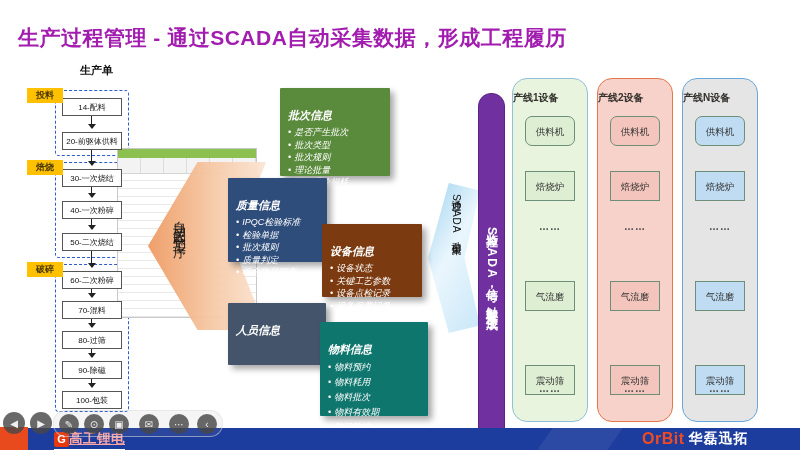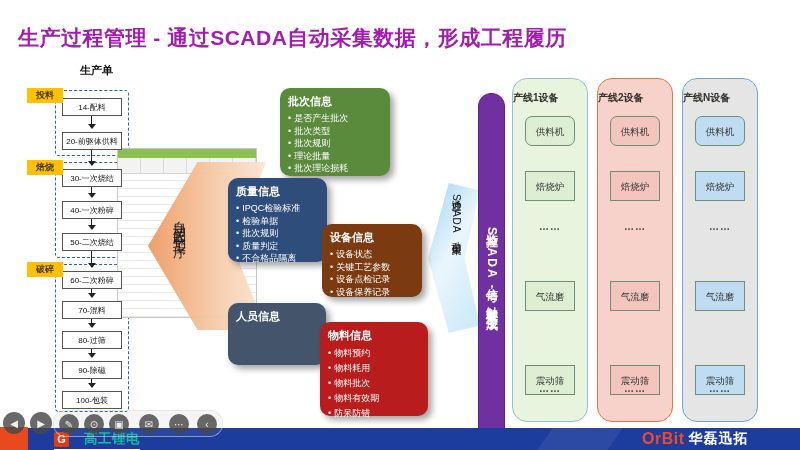--- a/index.html
+++ b/index.html
@@ -57,32 +57,32 @@
     background:linear-gradient(90deg,#ee9a62 0%,#f6c9a6 55%,#fbe5d4 100%);
     clip-path:polygon(0 50%, 42% 0, 100% 0, 72% 50%, 100% 100%, 42% 100%);
     opacity:.95;
   }
   .assoc-text {
     position:absolute; left:170px; top:210px; height:122px; z-index:3;
     writing-mode:vertical-rl; font-size:13px; color:#1a1a1a; letter-spacing:4px;
   }
   
   .info {
-    position:absolute; color:#fff; padding:6px 8px; z-index:4;
-    box-shadow:4px 4px 6px rgba(0,0,0,.35); border-radius:10px;
+    position:absolute; color:#fff; padding:20px 8px; z-index:4;
+    box-shadow:4px 4px 6px rgba(0,0,0,.35); border-radius:1px;font-style:italic;
   }
   .info .info-title { font-size:11px; font-weight:bold; margin-bottom:3px; }
   .info ul { list-style:none; }
   .info li { font-size:9px; line-height:12.5px; white-space:nowrap; }
   .info li::before { content:"•"; margin-right:3px; }
   #box-batch     { left:280px; top:88px;  width:110px; height:88px; background:#5a8a3c; }
   #box-quality   { left:228px; top:178px; width:99px;  height:84px; background:#2e4d7b; z-index:5; }
   #box-equipment { left:322px; top:224px; width:100px; height:73px; background:#7b3a10; z-index:5; }
   #box-personnel { left:228px; top:303px; width:98px;  height:62px; background:#44546a; }
-  #box-material  { left:320px; top:322px; width:108px; height:94px; background:#b91c1c; z-index:5; }
+  #box-material  { left:320px; top:322px; width:108px; height:94px; background:#0f766e; z-index:5; }
   #box-material li { line-height:15px; }
   
   .collect-arrow {
     position:absolute; left:428px; top:183px; width:52px; height:150px; z-index:2;
     background:linear-gradient(120deg,#9fd3ef 0%,#eaf6fd 45%,#c9e7f8 100%);
     clip-path:polygon(0 50%, 40% 0, 100% 5%, 70% 50%, 100% 95%, 40% 100%);
   }
   .collect-text {
     position:absolute; left:449px; top:192px; height:136px; z-index:3;
     writing-mode:vertical-rl; font-size:10px; color:#111; letter-spacing:1px;
@@ -120,21 +120,21 @@
   .footer-streak {
     position:absolute; left:545px; top:0; width:70px; height:22px;
     background:rgba(255,255,255,.07); transform:skewX(-35deg);
   }
   .footer-red { position:absolute; left:0; top:-1px; width:28px; height:23px; background:#e84a1d; }
   .logo-left { position:absolute; left:54px; top:2px; display:flex; align-items:center; border-bottom:1.5px solid #fff; padding-bottom:1px; }
   .logo-g {
     display:inline-block; width:15px; height:15px; background:#e8380d; border-radius:2px;
     color:#fff; font-weight:bold; font-size:11px; text-align:center; line-height:15px;
   }
-  .logo-left-name { color:#14b8a6; font-weight:bold; font-size:13.5px; margin-left:15px; letter-spacing:.5px; }
+  .logo-left-name { color:#fca5a5; font-weight:bold; font-size:13.5px; margin-left:0; letter-spacing:.5px;text-decoration:underline; }
   .logo-right { position:absolute; left:642px; top:2px; display:flex; align-items:center; }
   .orbit { color:#f04a23; font-weight:bold; font-size:16px; letter-spacing:.5px; }
   .orbit-name { color:#fff; font-weight:bold; font-size:14px; margin-left:4px; letter-spacing:1px; }
   
   .tool-pill {
     position:absolute; left:53px; top:410px; width:170px; height:27px; z-index:6;
     border:1px solid rgba(220,220,220,.55); border-radius:13px; background:rgba(160,160,160,.10);
   }
   .tbtn {
     position:absolute; z-index:7; border-radius:50%;

